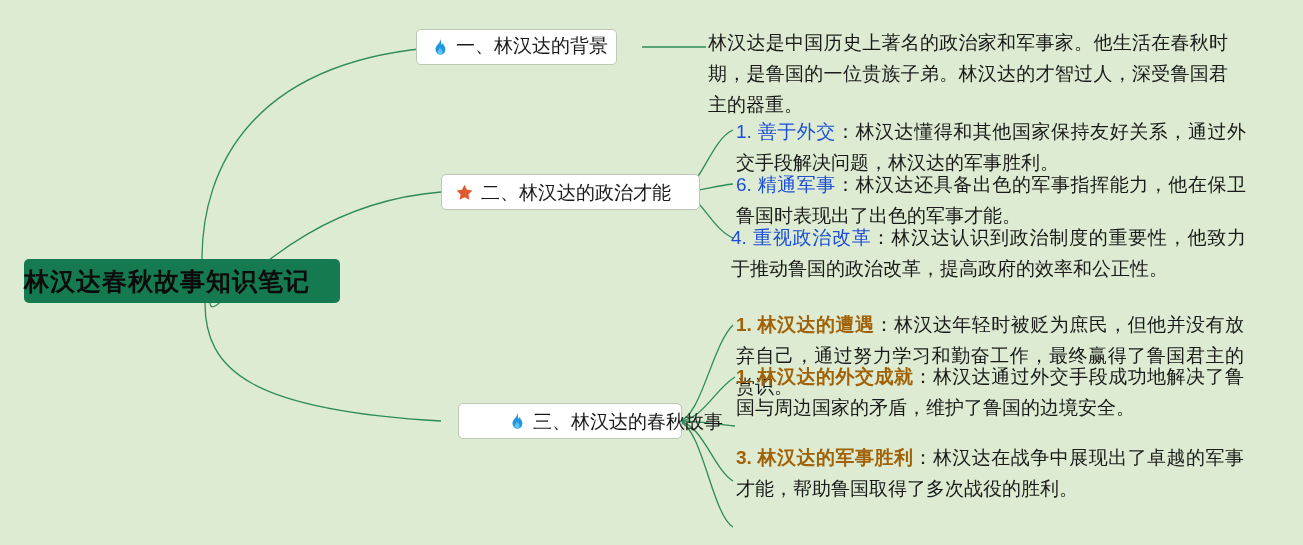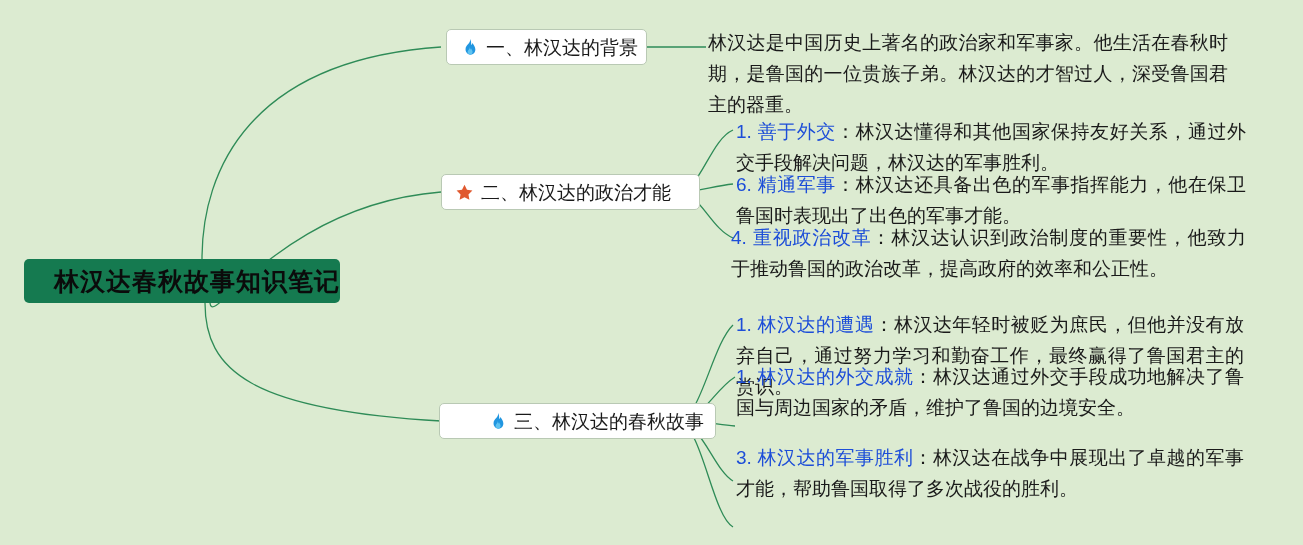--- a/index.html
+++ b/index.html
@@ -32,21 +32,21 @@
   .root-node {
     position: absolute;
     left: 24px;
     top: 259px;
     width: 316px;
     height: 44px;
     background: #157a50;
     border-radius: 5px;
     display: flex;
     align-items: center;
-    justify-content: flex-end;
+    justify-content: flex-start;
     box-sizing: border-box;
   }
   .root-label {
     color: #0b0b0b;
     font-size: 25px;
     font-weight: bold;
     letter-spacing: 1px;
     white-space: nowrap;
     line-height: 1;
   }
@@ -74,34 +74,34 @@
   .branch-icon {
     display: inline-flex;
     align-items: center;
     justify-content: center;
     width: 19px;
     height: 19px;
     flex: none;
   }
   .branch-icon svg { display: block; }
 
-  #branch-1 { left: 446px; top: 29px;  width: 201px; }
+  #branch-1 { left: 416px; top: 29px;  width: 201px; font-family: Liberation Mono, monospace; }
   #branch-2 { left: 441px; top: 174px; width: 259px; }
-  #branch-3 { left: 439px; top: 403px; width: 277px; padding-left: 48px; }
+  #branch-3 { left: 458px; top: 403px; width: 224px; padding-left: 48px; }
 
   
   .leaf {
     position: absolute;
     font-size: 19px;
     line-height: 1.62;
     color: #1a1a1a;
     text-align: justify;
   }
   .leaf .hl { color: #1d4ed8; }
-  .leaf.green .hl { color: #1d4ed8; }
+  .leaf.green .hl { color: #a16207; font-weight: bold; }
 
   #leaf-1-1 { left: 708px; top: 28px;  width: 520px; }
 
   #leaf-2-1 { left: 736px; top: 117px; width: 510px; }
   #leaf-2-2 { left: 736px; top: 170px; width: 510px; }
   #leaf-2-3 { left: 731px; top: 223px; width: 515px; }
 
   #leaf-3-1 { left: 736px; top: 310px; width: 508px; }
   #leaf-3-2 { left: 736px; top: 362px; width: 508px; }
   #leaf-3-3 { left: 736px; top: 410px; width: 508px; margin-top: 33px; }

